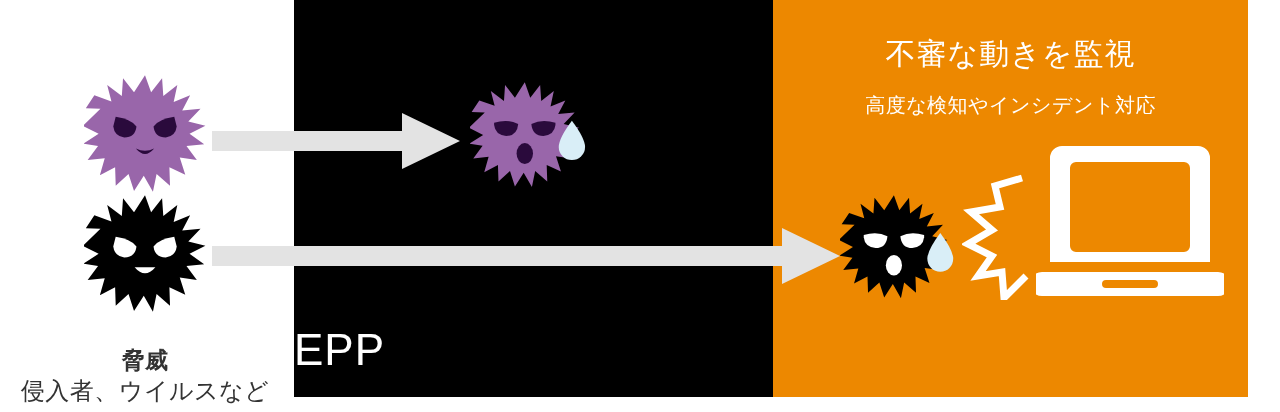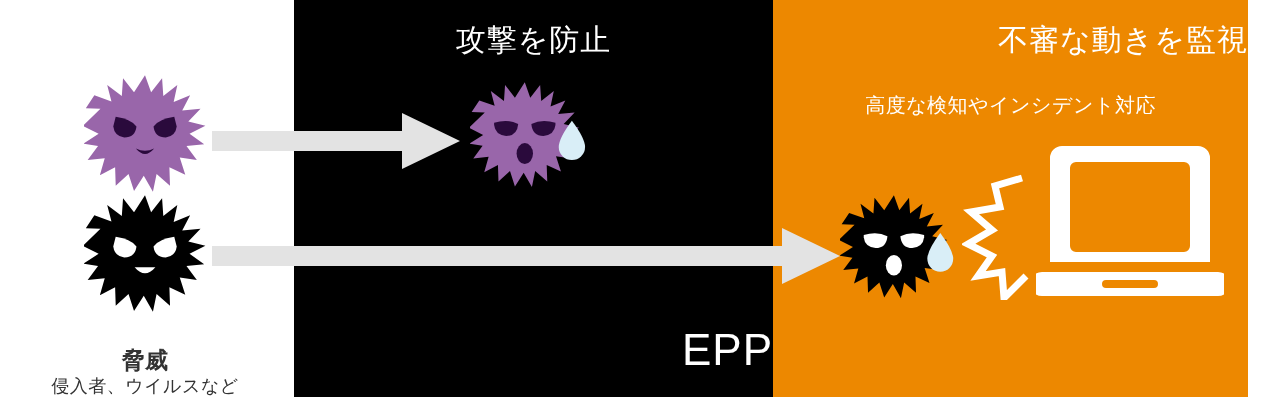--- a/index.html
+++ b/index.html
@@ -15,40 +15,40 @@
   #epp-panel{left:294px;width:479px;background:#000000;}
   #edr-panel{left:773px;width:475px;background:#ED8800;}
 
   
   .panel-title{
     position:absolute;width:100%;text-align:center;
     font-size:30px;line-height:1.2;letter-spacing:1px;
     font-weight:400;
   }
   #epp-title{top:22px;color:#ffffff;}
-  #edr-title{top:22px;color:#ffffff;text-align:right;}
+  #edr-title{top:36px;color:#ffffff;}
   #edr-sub{
     position:absolute;top:64px;width:100%;text-align:center;
     font-size:20px;color:#ffffff;font-weight:400;letter-spacing:.5px;margin-top:28px;
   }
 
   
   .acronym{
-    position:absolute;width:100%;text-align:right;
+    position:absolute;width:100%;text-align:left;
     font-size:44px;font-weight:400;letter-spacing:1px;
   }
   #epp-acronym{bottom:22px;color:#ffffff;}
   #edr-acronym{bottom:22px;color:#000000;}
 
   
   #threat-caption{
     position:absolute;left:0;top:338px;width:290px;text-align:center;color:#333333;margin-top:8px;
   }
   #threat-caption .main{font-size:23px;font-weight:bold;line-height:1.25;letter-spacing:.5px;}
-  #threat-caption .sub{font-size:18px;font-weight:400;line-height:1.3;letter-spacing:.5px;}
+  #threat-caption .sub{font-size:24px;font-weight:400;line-height:1.3;letter-spacing:.5px;}
 
   
   .arrow{position:absolute;}
   #arrow-top{left:212px;top:113px;width:248px;height:56px;}
   #arrow-bottom{left:212px;top:228px;width:628px;height:56px;}
 
   
   .icon{position:absolute;}
   #virus-threat-purple{left:84px;top:74px;width:122px;height:122px;}
   #virus-threat-black{left:84px;top:194px;width:122px;height:122px;}
@@ -56,21 +56,20 @@
   #virus-detected-black{left:840px;top:186px;width:124px;height:124px;}
   #detection-burst{left:962px;top:172px;width:72px;height:128px;}
   #endpoint-laptop{left:1036px;top:140px;width:188px;height:168px;}
 </style>
 </head>
 <body>
 
 <div class="stage">
 
   <div class="panel" id="epp-panel">
-    <div class="panel-title" id="epp-title">攻撃を防止</div>
     <div class="acronym" id="epp-acronym">EPP</div>
   </div>
 
   <div class="panel" id="edr-panel">
     <div class="panel-title" id="edr-title">不審な動きを監視</div>
     <div id="edr-sub">高度な検知やインシデント対応</div>
   </div>
 
   <svg class="arrow" id="arrow-top" viewBox="0 0 248 56">
     <path d="M0,18 L190,18 L190,0 L248,28 L190,56 L190,38 L0,38 Z" fill="#E3E3E3"></path>

